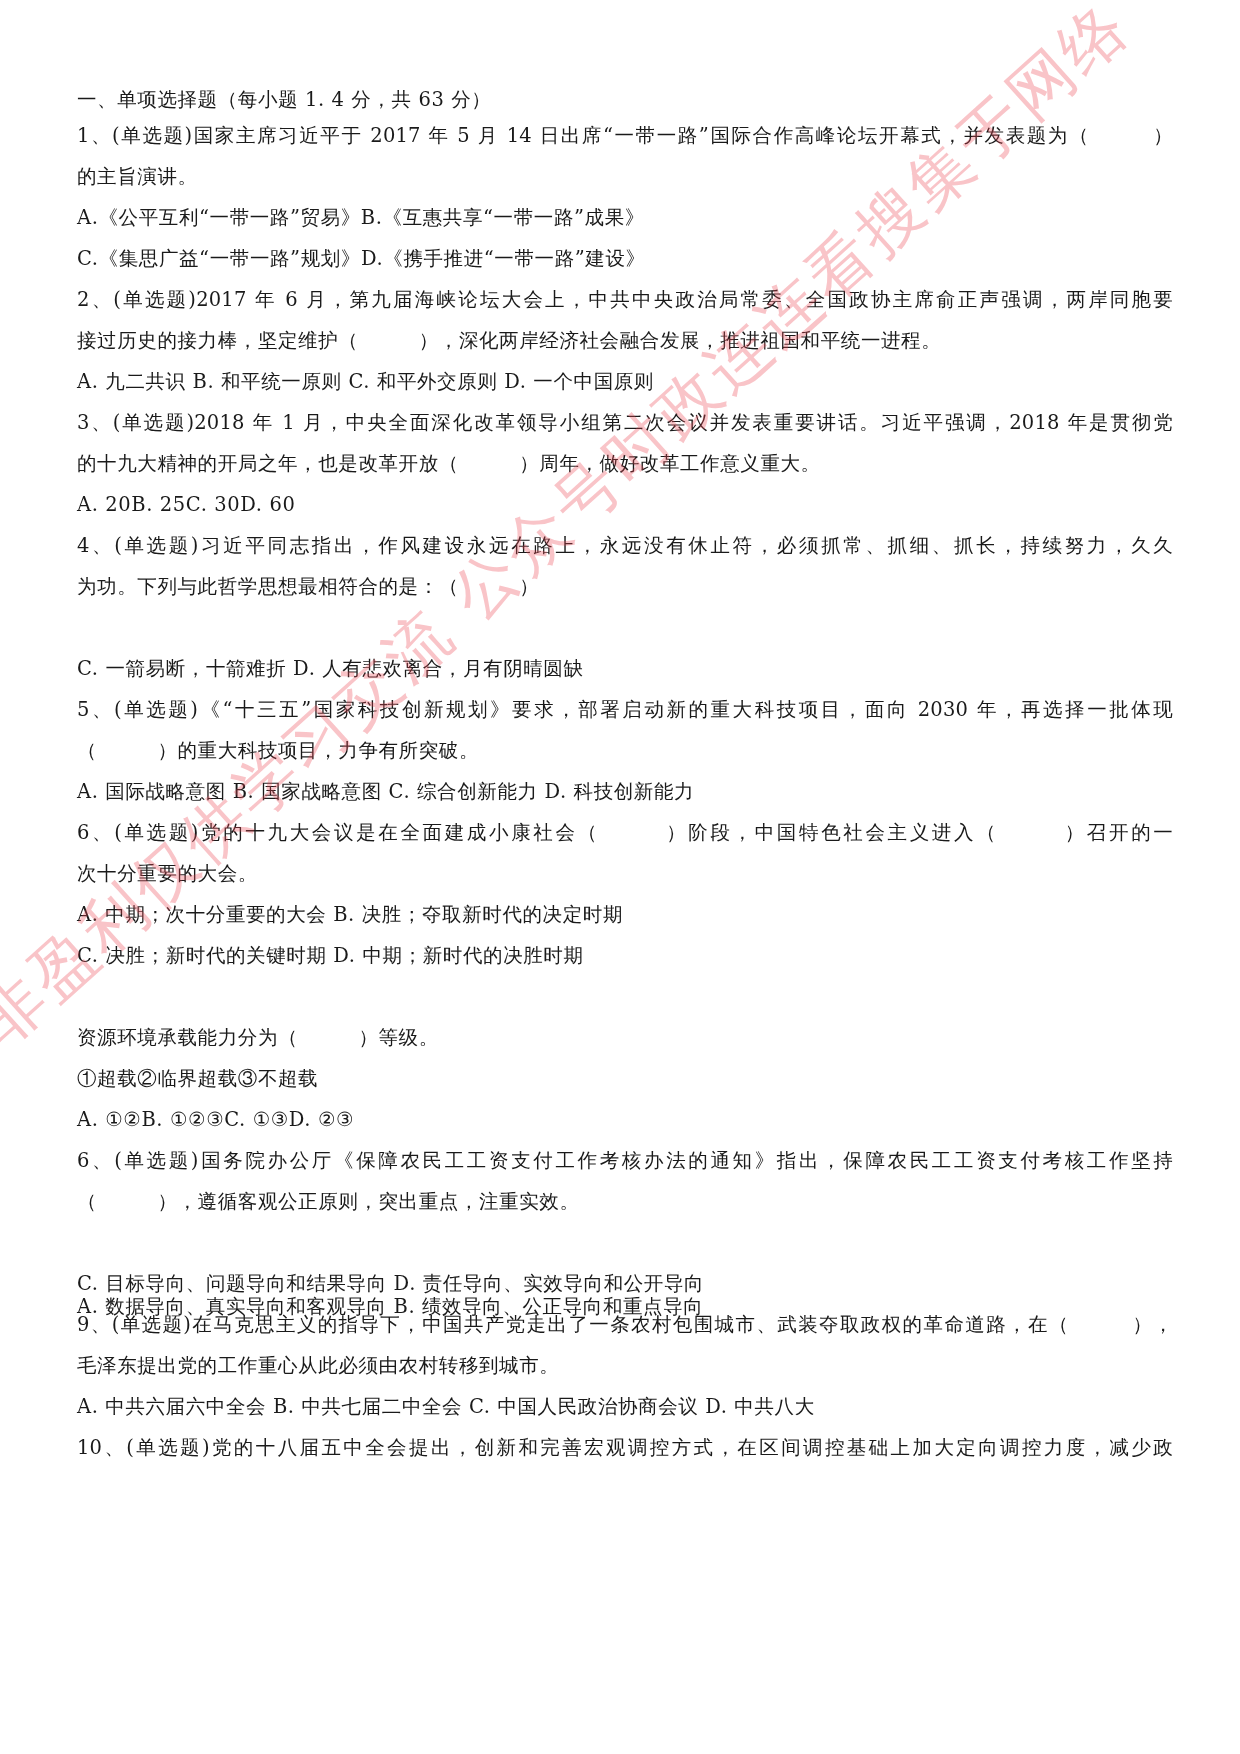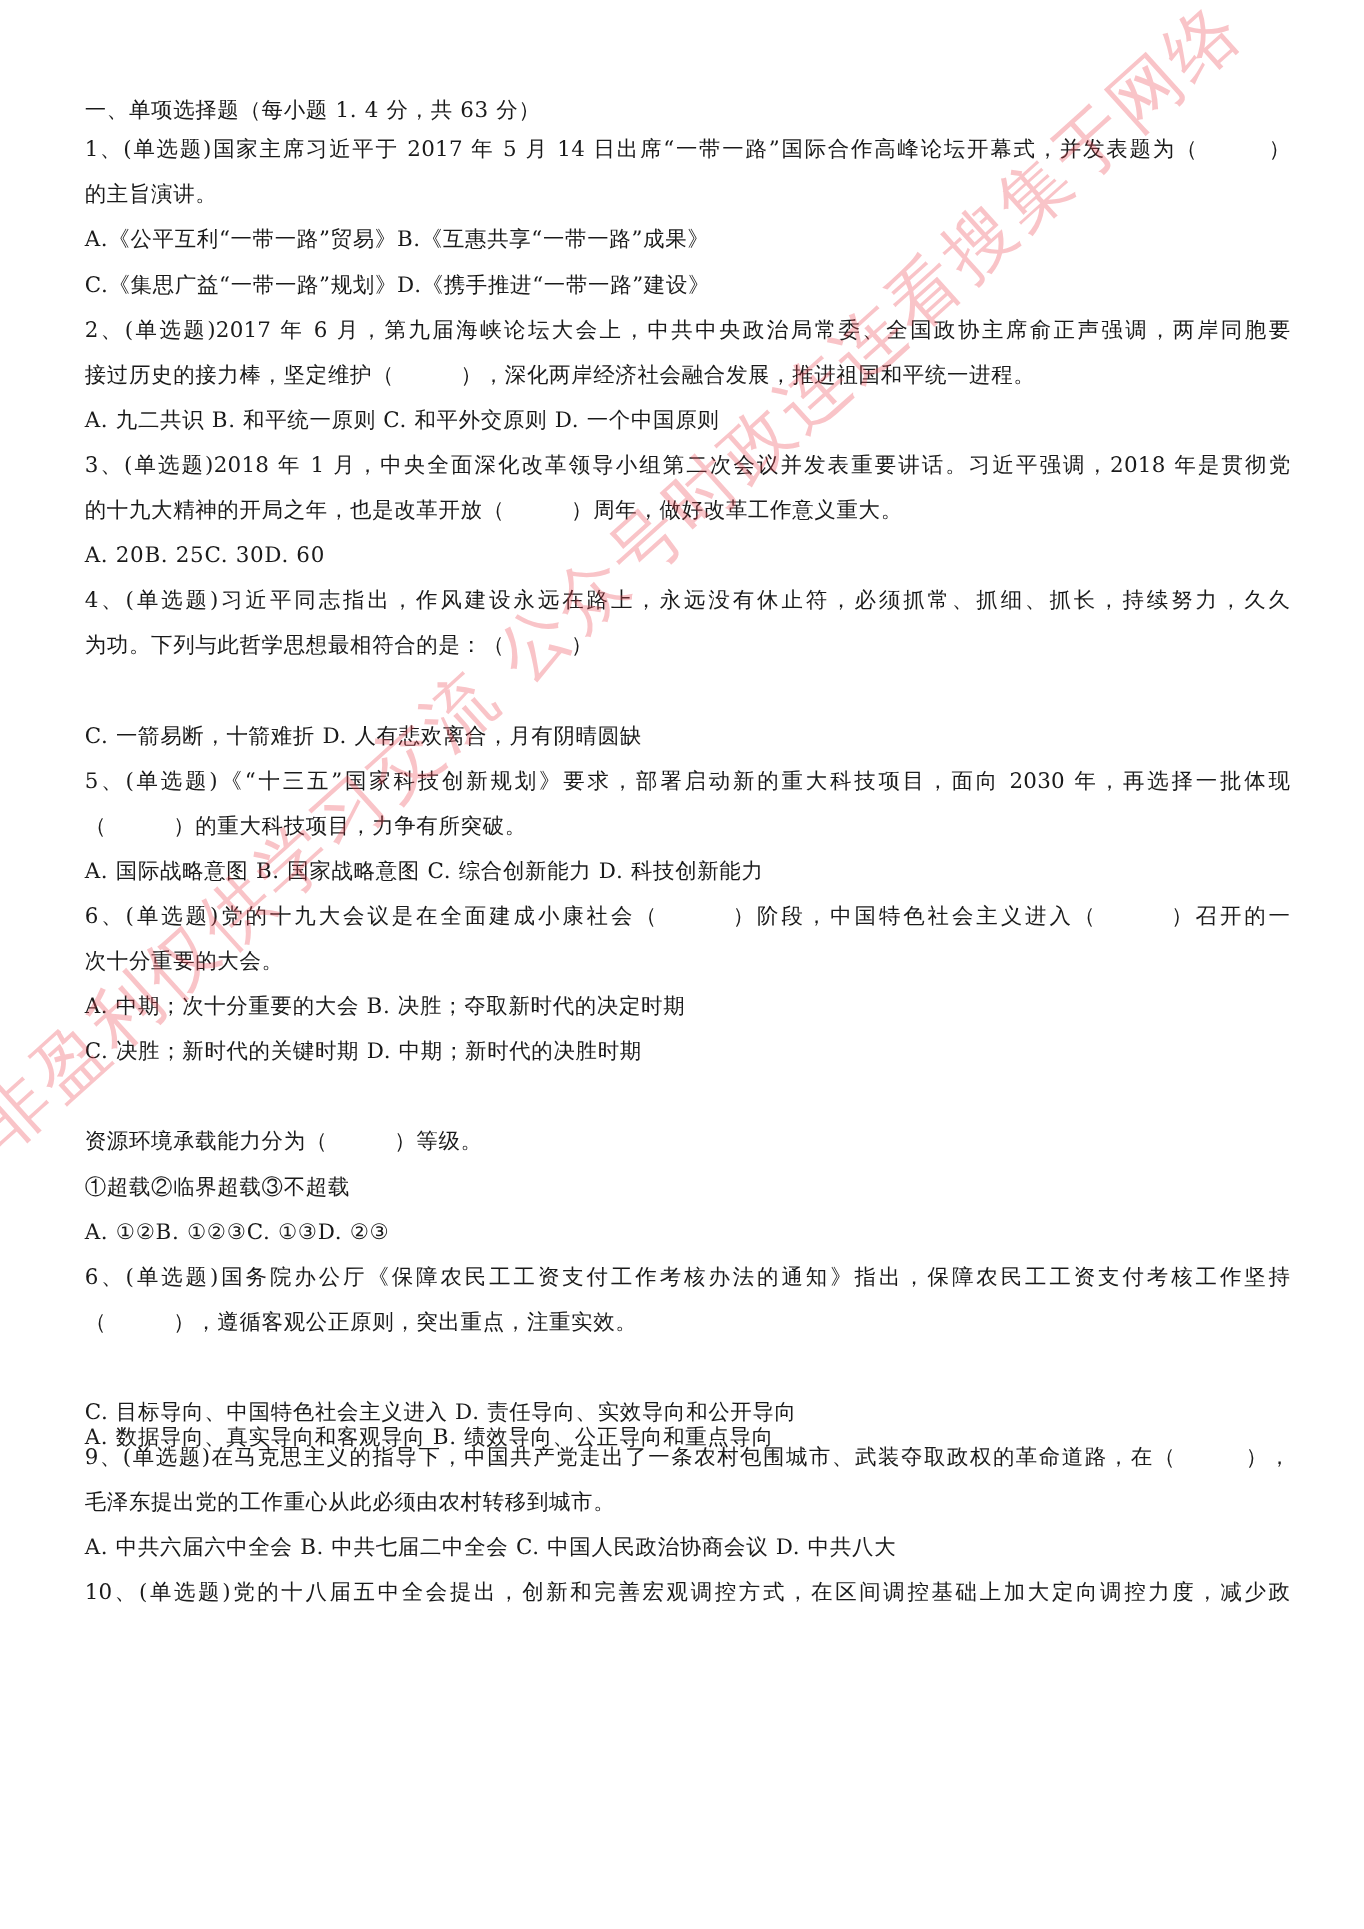--- a/index.html
+++ b/index.html
@@ -64,21 +64,21 @@
   <div class="line" style="top:901px">A. 中期；次十分重要的大会 B. 决胜；夺取新时代的决定时期</div>
   <div class="line" style="top:942px">C. 决胜；新时代的关键时期 D. 中期；新时代的决胜时期</div>
 
   <div class="line" style="top:1024px">资源环境承载能力分为（　　　）等级。</div>
   <div class="line" style="top:1065px">①超载②临界超载③不超载</div>
   <div class="line" style="top:1106px">A. ①②B. ①②③C. ①③D. ②③</div>
 
   <div class="line full" style="top:1147px">6、(单选题)国务院办公厅《保障农民工工资支付工作考核办法的通知》指出，保障农民工工资支付考核工作坚持</div>
   <div class="line" style="top:1188px">（　　　），遵循客观公正原则，突出重点，注重实效。</div>
   <div class="line" style="top:1293px">A. 数据导向、真实导向和客观导向 B. 绩效导向、公正导向和重点导向</div>
-  <div class="line" style="top:1270px">C. 目标导向、中国特色社会主义进入 D. 责任导向、实效导向和公开导向</div>
+  <div class="line" style="top:1270px">C. 目标导向、问题导向和结果导向 D. 责任导向、实效导向和公开导向</div>
 
   <div class="line full" style="top:1311px">9、(单选题)在马克思主义的指导下，中国共产党走出了一条农村包围城市、武装夺取政权的革命道路，在（　　　），</div>
   <div class="line" style="top:1352px">毛泽东提出党的工作重心从此必须由农村转移到城市。</div>
   <div class="line" style="top:1393px">A. 中共六届六中全会 B. 中共七届二中全会 C. 中国人民政治协商会议 D. 中共八大</div>
 
   <div class="line full" style="top:1434px">10、(单选题)党的十八届五中全会提出，创新和完善宏观调控方式，在区间调控基础上加大定向调控力度，减少政</div>
 
 </div>
 
 <div class="watermark">

